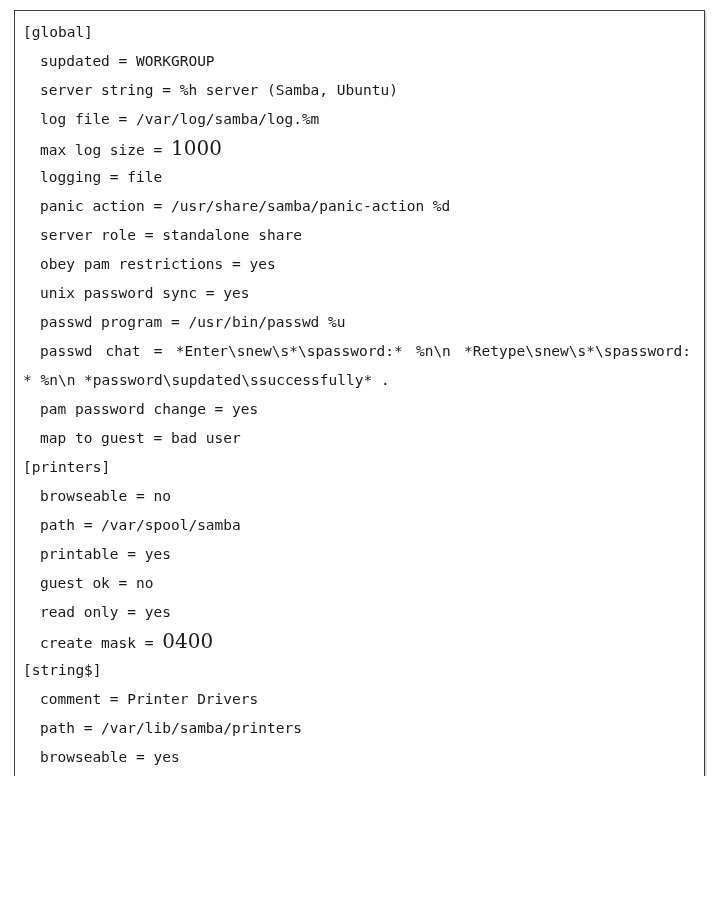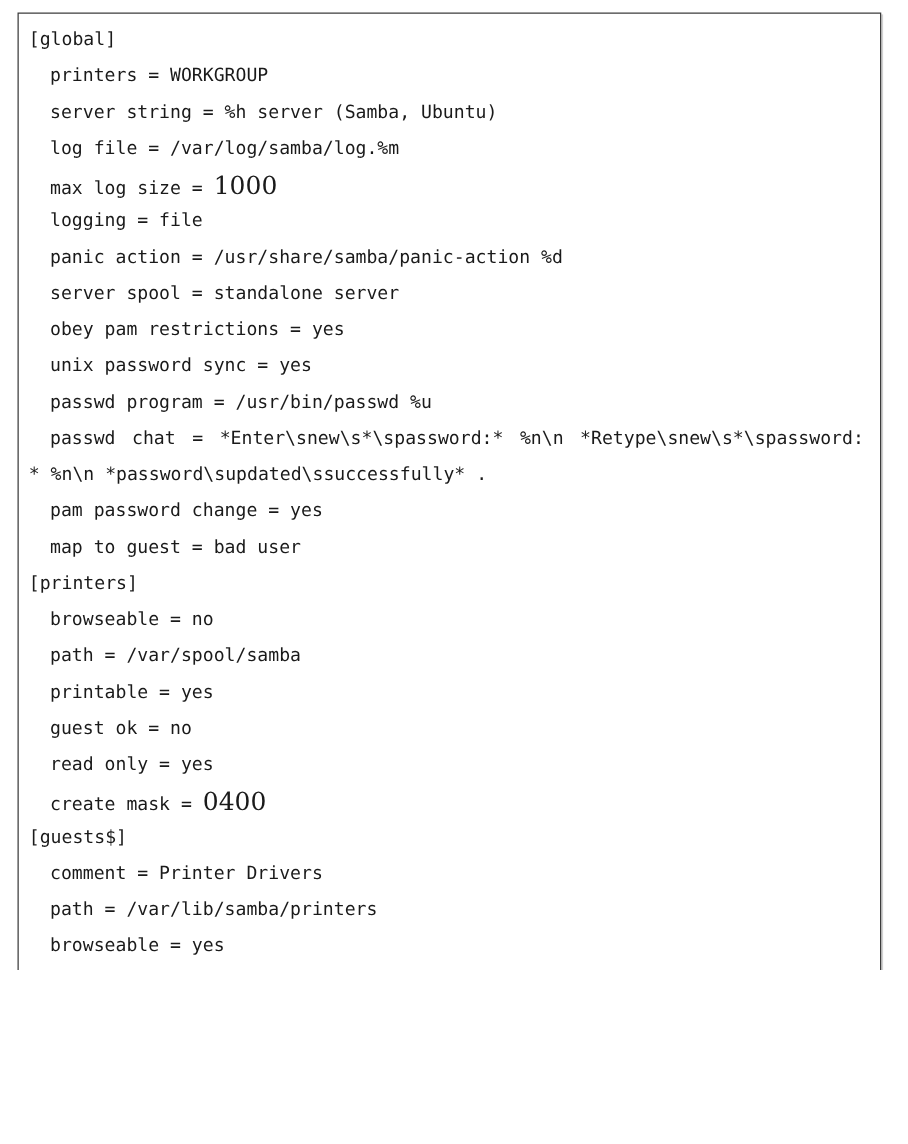--- a/index.html
+++ b/index.html
@@ -43,42 +43,42 @@
     font-size: 20px;
   }
 </style>
 </head>
 <body>
 
 <div class="page" style="--bg: #ffffff; --border: #3c3c3c; --text: #1a1a1a;">
   <div class="listing-frame">
     <div>
         <div class="line"><span>[global]</span></div>
-        <div class="line indent"><span>printers = WORKGROUP</span></div>
+        <div class="line indent"><span>supdated = WORKGROUP</span></div>
         <div class="line indent"><span>server string = %h server (Samba, Ubuntu)</span></div>
         <div class="line indent"><span>log file = /var/log/samba/log.%m</span></div>
         <div class="line indent"><span>max log size = </span><span class="serif-num">1000</span></div>
         <div class="line indent"><span>logging = file</span></div>
         <div class="line indent"><span>panic action = /usr/share/samba/panic-action %d</span></div>
-        <div class="line indent"><span>server spool = standalone server</span></div>
+        <div class="line indent"><span>server role = standalone share</span></div>
         <div class="line indent"><span>obey pam restrictions = yes</span></div>
         <div class="line indent"><span>unix password sync = yes</span></div>
         <div class="line indent"><span>passwd program = /usr/bin/passwd %u</span></div>
         <div class="line indent wide"><span>passwd chat = *Enter\snew\s*\spassword:* %n\n *Retype\snew\s*\spassword:</span></div>
         <div class="line"><span>* %n\n *password\supdated\ssuccessfully* .</span></div>
         <div class="line indent"><span>pam password change = yes</span></div>
         <div class="line indent"><span>map to guest = bad user</span></div>
         <div class="line"><span>[printers]</span></div>
         <div class="line indent"><span>browseable = no</span></div>
         <div class="line indent"><span>path = /var/spool/samba</span></div>
         <div class="line indent"><span>printable = yes</span></div>
         <div class="line indent"><span>guest ok = no</span></div>
         <div class="line indent"><span>read only = yes</span></div>
         <div class="line indent"><span>create mask = </span><span class="serif-num">0400</span></div>
-        <div class="line"><span>[guests$]</span></div>
+        <div class="line"><span>[string$]</span></div>
         <div class="line indent"><span>comment = Printer Drivers</span></div>
         <div class="line indent"><span>path = /var/lib/samba/printers</span></div>
         <div class="line indent"><span>browseable = yes</span></div>
         <div class="line indent"><span>read only = yes</span></div>
         <div class="line indent"><span>guest ok = no</span></div>
       </div>
   </div>
 </div>
 
 </body></html>

